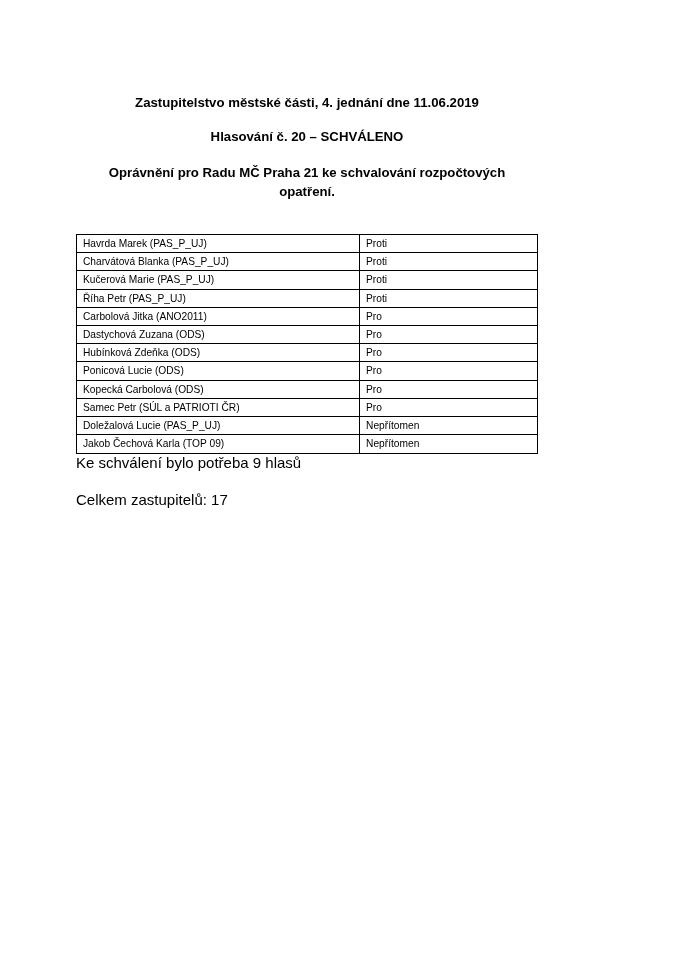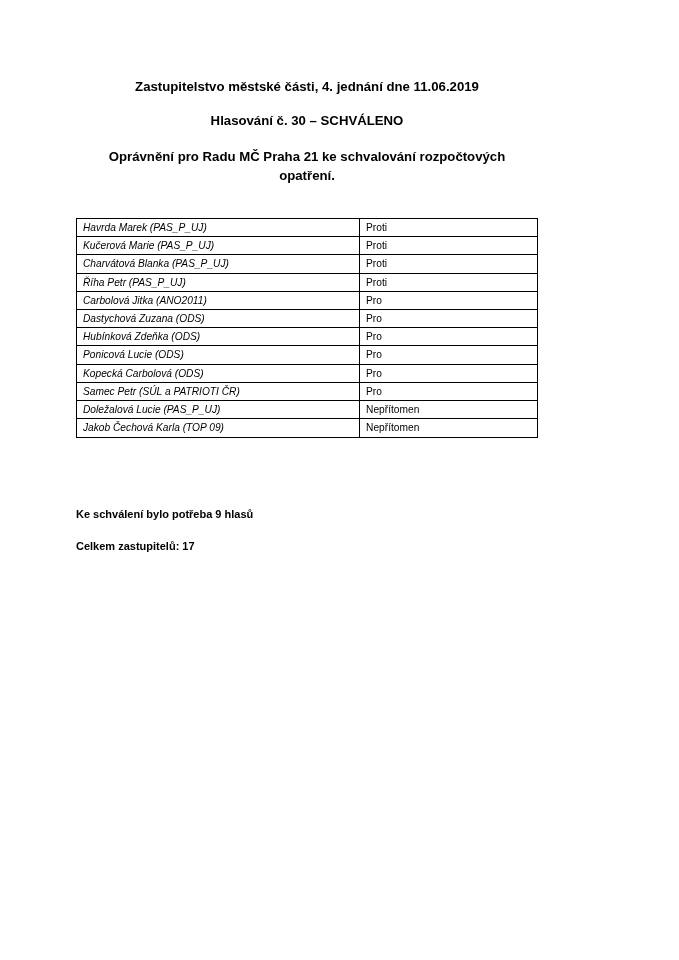--- a/index.html
+++ b/index.html
@@ -12,21 +12,21 @@
     height: 960px;
     font-family: "Liberation Sans", sans-serif;
     color: #000000;
     position: relative;
     overflow: hidden;
   }
   .page {
     width: 614px;
     height: 960px;
     box-sizing: border-box;
-    padding: 0 76px;
+    padding: 16px 76px;
     position: relative;
   }
   .headings {
     padding-top: 78px;
     text-align: center;
   }
   .title-line {
     font-size: 13.2px;
     font-weight: bold;
     line-height: 1.35;
@@ -45,56 +45,55 @@
     table-layout: fixed;
   }
   table.votes td {
     border: 1px solid #000000;
     font-size: 10.2px;
     line-height: 1.1;
     padding: 3px 5px 3px 6px;
     height: 11px;
     vertical-align: middle;
   }
-  table.votes td.name { width: 62%; font-style: italic; }
+  table.votes td.name { width: 62%; }
   table.votes td.vote { width: 38%; }
   .summary {
-    margin-top: 70px;
-    font-size: 11px;
-    font-weight: bold;
+    font-size: 15px;
+    font-weight: normal;
   }
   .summary p {
     margin: 0 0 19px 0;
     line-height: 1.2;
   }
   .summary p:last-child { margin-bottom: 0; }
 </style>
 </head>
 <body>
 
 <div class="page">
 
   <div class="headings">
     <p class="title-line title-1">Zastupitelstvo městské části, 4. jednání dne 11.06.2019</p>
-    <p class="title-line title-2">Hlasování č. 30 – SCHVÁLENO</p>
+    <p class="title-line title-2">Hlasování č. 20 – SCHVÁLENO</p>
     <p class="title-line title-3">Oprávnění pro Radu MČ Praha 21 ke schvalování rozpočtových opatření.</p>
   </div>
 
   <table class="votes">
     <tbody>
       <tr>
         <td class="name">Havrda Marek (PAS_P_UJ)</td>
         <td class="vote">Proti</td>
       </tr>
       <tr>
-        <td class="name">Kučerová Marie (PAS_P_UJ)</td>
+        <td class="name">Charvátová Blanka (PAS_P_UJ)</td>
         <td class="vote">Proti</td>
       </tr>
       <tr>
-        <td class="name">Charvátová Blanka (PAS_P_UJ)</td>
+        <td class="name">Kučerová Marie (PAS_P_UJ)</td>
         <td class="vote">Proti</td>
       </tr>
       <tr>
         <td class="name">Říha Petr (PAS_P_UJ)</td>
         <td class="vote">Proti</td>
       </tr>
       <tr>
         <td class="name">Carbolová Jitka (ANO2011)</td>
         <td class="vote">Pro</td>
       </tr>

